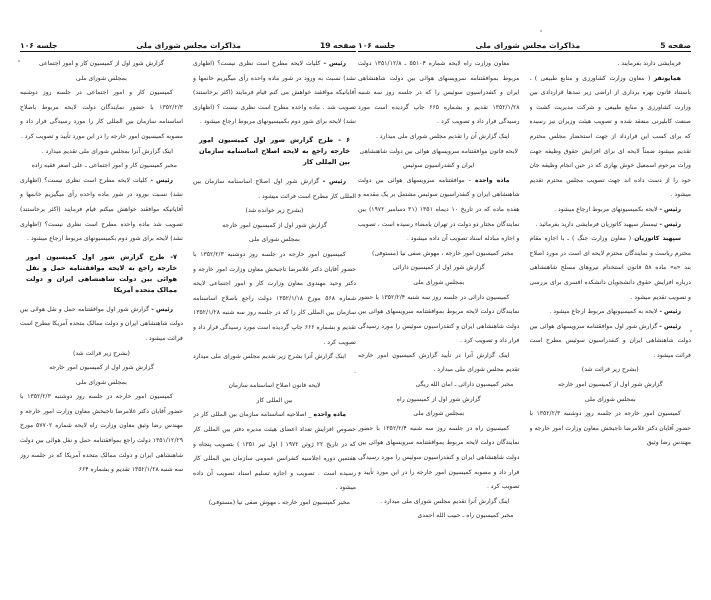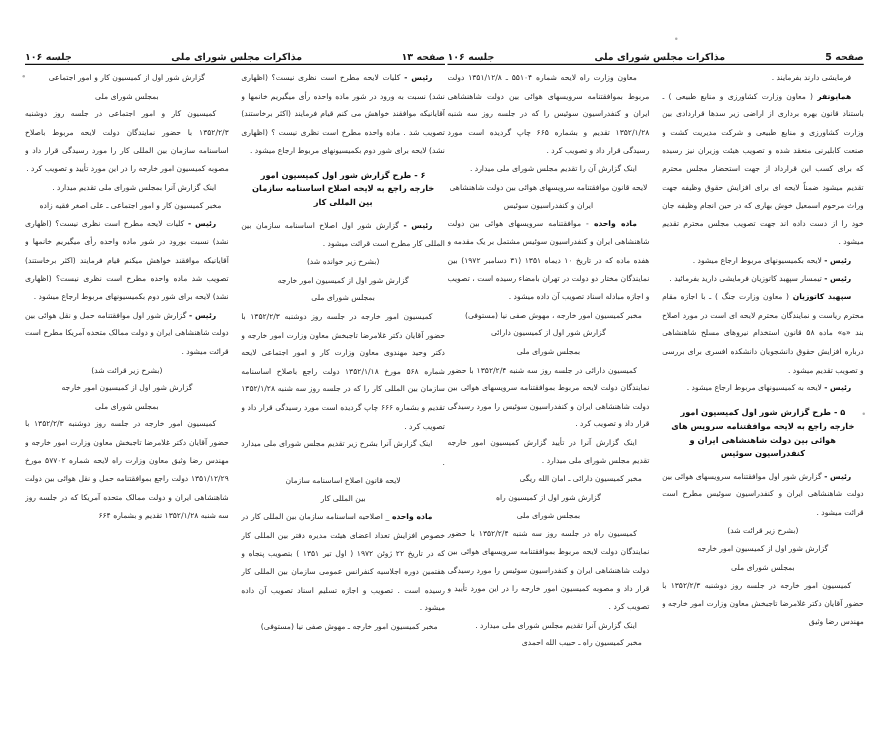--- a/index.html
+++ b/index.html
@@ -24,36 +24,36 @@
   .header span { white-space: nowrap; margin-top: 44px; }
   .cols { position: absolute; top: 56px; left: 0; right: 0; bottom: 0; display: flex; flex-direction: row-reverse; gap: 10px; }
   .col {
     flex: 1; direction: rtl; text-align: justify;
     font-size: 6.1px; line-height: 14.6px; color: #2a2a2a;
     overflow: hidden;
   }
   .col p { margin: 0; }
   .col .center { text-align: center; }
   .col .title {
-    text-align: center; font-weight: bold; font-size: 6.6px; line-height: 11px;
+    font-weight: bold; font-size: 6.6px; line-height: 11px;
     color: #111; margin: 6px 6px 6px 6px;
   }
   .col .speaker { font-weight: bold; color: #111; }
   .col .sign { padding-right: 6px; }
   .indent { text-indent: 10px; }
   .speck { position: absolute; width: 2px; height: 2px; background: #aaa; border-radius: 1px; }
 </style>
 </head>
 <body>
 
 <div class="spread">
 
   <div class="page page-left">
     <div class="header">
-      <span>صفحه ۱۳</span>
+      <span>صفحه 19</span>
       <span>مذاکرات مجلس شورای ملی</span>
       <span>جلسه ۱۰۶</span>
     </div>
     <div class="cols">
       <div class="col">
           <p class="indent"><span class="speaker">رئیس -</span> <span>کلیات لایحه مطرح است نظری نیست؟ (اظهاری نشد) نسبت به ورود در شور ماده واحده رأی میگیریم خانمها و آقایانیکه موافقند خواهش می کنم قیام فرمایند (اکثر برخاستند) تصویب شد . ماده واحده مطرح است نظری نیست ؟ (اظهاری نشد) لایحه برای شور دوم بکمیسیونهای مربوط ارجاع میشود .</span></p>
           <p class="title">۶ - طرح گزارش شور اول کمیسیون امور خارجه راجع به لایحه اصلاح اساسنامه سازمان بین المللی کار</p>
           <p class="indent"><span class="speaker">رئیس -</span> <span>گزارش شور اول اصلاح اساسنامه سازمان بین المللی کار مطرح است قرائت میشود .</span></p>
           <p class="center">(بشرح زیر خوانده شد)</p>
           <p class="center">گزارش شور اول از کمیسیون امور خارجه</p>
@@ -65,20 +65,21 @@
           <p class="indent"><span class="speaker">ماده واحده</span> <span>_ اصلاحیه اساسنامه سازمان بین المللی کار در خصوص افزایش تعداد اعضای هیئت مدیره دفتر بین المللی کار که در تاریخ ۲۲ ژوئن ۱۹۷۲ ( اول تیر ۱۳۵۱ ) بتصویب پنجاه و هفتمین دوره اجلاسیه کنفرانس عمومی سازمان بین المللی کار رسیده است . تصویب و اجازه تسلیم اسناد تصویب آن داده میشود .</span></p>
           <p class="sign">مخبر کمیسیون امور خارجه ـ مهوش صفی نیا (مستوفی)</p>
         </div>
       <div class="col">
           <p class="center">گزارش شور اول از کمیسیون کار و امور اجتماعی</p>
           <p class="center">بمجلس شورای ملی</p>
           <p class="indent">کمیسیون کار و امور اجتماعی در جلسه روز دوشنبه ۱۳۵۲/۲/۳ با حضور نمایندگان دولت لایحه مربوط باصلاح اساسنامه سازمان بین المللی کار را مورد رسیدگی قرار داد و مصوبه کمیسیون امور خارجه را در این مورد تأیید و تصویب کرد .</p>
           <p class="indent">اینک گزارش آنرا بمجلس شورای ملی تقدیم میدارد .</p>
           <p class="sign">مخبر کمیسیون کار و امور اجتماعی ـ علی اصغر فقیه زاده</p>
           <p class="indent"><span class="speaker">رئیس -</span> <span>کلیات لایحه مطرح است نظری نیست؟ (اظهاری نشد) نسبت بورود در شور ماده واحده رأی میگیریم خانمها و آقایانیکه موافقند خواهش میکنم قیام فرمایند (اکثر برخاستند) تصویب شد ماده واحده مطرح است نظری نیست؟ (اظهاری نشد) لایحه برای شور دوم بکمیسیونهای مربوط ارجاع میشود .</span></p>
+          <p class="title">۷- طرح گزارش شور اول کمیسیون امور خارجه راجع به لایحه موافقتنامه حمل و نقل هوائی بین دولت شاهنشاهی ایران و دولت ممالک متحده آمریکا</p>
           <p class="indent"><span class="speaker">رئیس -</span> <span>گزارش شور اول موافقتنامه حمل و نقل هوائی بین دولت شاهنشاهی ایران و دولت ممالک متحده آمریکا مطرح است قرائت میشود .</span></p>
           <p class="center">(بشرح زیر قرائت شد)</p>
           <p class="center">گزارش شور اول از کمیسیون امور خارجه</p>
           <p class="center">بمجلس شورای ملی</p>
           <p class="indent">کمیسیون امور خارجه در جلسه روز دوشنبه ۱۳۵۲/۲/۳ با حضور آقایان دکتر غلامرضا تاجبخش معاون وزارت امور خارجه و مهندس رضا وثیق معاون وزارت راه لایحه شماره ۵۷۷۰۲ مورخ ۱۳۵۱/۱۲/۲۹ دولت راجع بموافقتنامه حمل و نقل هوائی بین دولت شاهنشاهی ایران و دولت ممالک متحده آمریکا که در جلسه روز سه شنبه ۱۳۵۲/۱/۲۸ تقدیم و بشماره ۶۶۴</p>
         </div>
     </div>
   </div>
 
   <div class="page page-right">
@@ -88,21 +89,20 @@
       <span>جلسه ۱۰۶</span>
     </div>
     <div class="cols">
       <div class="col">
           <p class="indent">فرمایشی دارند بفرمایند .</p>
           <p class="indent"><span class="speaker">همایونفر</span> <span>( معاون وزارت کشاورزی و منابع طبیعی ) ـ باستناد قانون بهره برداری از اراضی زیر سدها قراردادی بین وزارت کشاورزی و منابع طبیعی و شرکت مدیریت کشت و صنعت کابلیرنی منعقد شده و تصویب هیئت وزیران نیز رسیده که برای کسب این قرارداد از جهت استحضار مجلس محترم تقدیم میشود ضمناً لایحه ای برای افزایش حقوق وظیفه جهت وراث مرحوم اسمعیل خوش بهاری که در حین انجام وظیفه جان خود را از دست داده اند جهت تصویب مجلس محترم تقدیم میشود .</span></p>
           <p class="indent"><span class="speaker">رئیس -</span> <span>لایحه بکمیسیونهای مربوط ارجاع میشود .</span></p>
           <p class="indent"><span class="speaker">رئیس -</span> <span>تیمسار سپهبد کاتوزیان فرمایشی دارید بفرمائید .</span></p>
           <p class="indent"><span class="speaker">سپهبد کاتوزیان</span> <span>( معاون وزارت جنگ ) ـ با اجازه مقام محترم ریاست و نمایندگان محترم لایحه ای است در مورد اصلاح بند «ه» ماده ۵۸ قانون استخدام نیروهای مسلح شاهنشاهی درباره افزایش حقوق دانشجویان دانشکده افسری برای بررسی و تصویب تقدیم میشود .</span></p>
           <p class="indent"><span class="speaker">رئیس -</span> <span>لایحه به کمیسیونهای مربوط ارجاع میشود .</span></p>
-          <p class="title">۵ - طرح گزارش شور اول کمیسیون امور خارجه راجع به لایحه موافقتنامه سرویس های هوائی بین دولت شاهنشاهی ایران و کنفدراسیون سوئیس</p>
           <p class="indent"><span class="speaker">رئیس -</span> <span>گزارش شور اول موافقتنامه سرویسهای هوائی بین دولت شاهنشاهی ایران و کنفدراسیون سوئیس مطرح است قرائت میشود .</span></p>
           <p class="center">(بشرح زیر قرائت شد)</p>
           <p class="center">گزارش شور اول از کمیسیون امور خارجه</p>
           <p class="center">بمجلس شورای ملی</p>
           <p class="indent">کمیسیون امور خارجه در جلسه روز دوشنبه ۱۳۵۲/۲/۳ با حضور آقایان دکتر غلامرضا تاجبخش معاون وزارت امور خارجه و مهندس رضا وثیق</p>
         </div>
       <div class="col">
           <p class="indent">معاون وزارت راه لایحه شماره ۵۵۱۰۴ ـ ۱۳۵۱/۱۲/۸ دولت مربوط بموافقتنامه سرویسهای هوائی بین دولت شاهنشاهی ایران و کنفدراسیون سوئیس را که در جلسه روز سه شنبه ۱۳۵۲/۱/۲۸ تقدیم و بشماره ۶۶۵ چاپ گردیده است مورد رسیدگی قرار داد و تصویب کرد .</p>
           <p class="indent">اینک گزارش آن را تقدیم مجلس شورای ملی میدارد .</p>
           <p class="center">لایحه قانون موافقتنامه سرویسهای هوائی بین دولت شاهنشاهی ایران و کنفدراسیون سوئیس</p>

